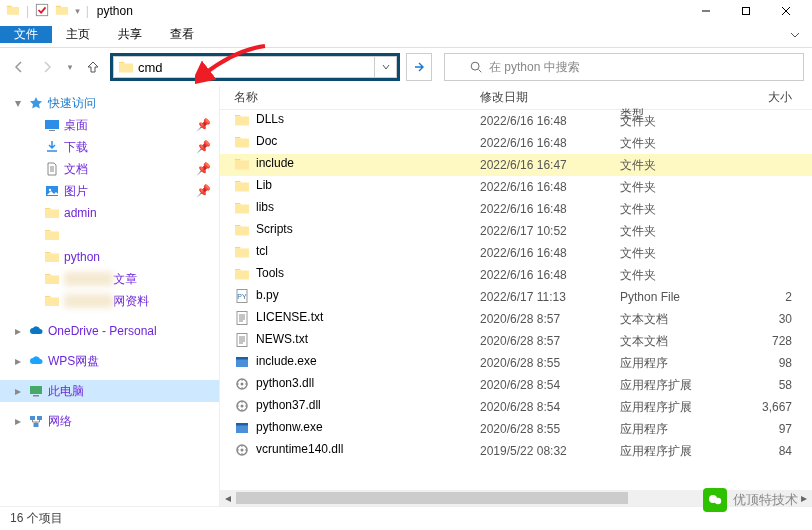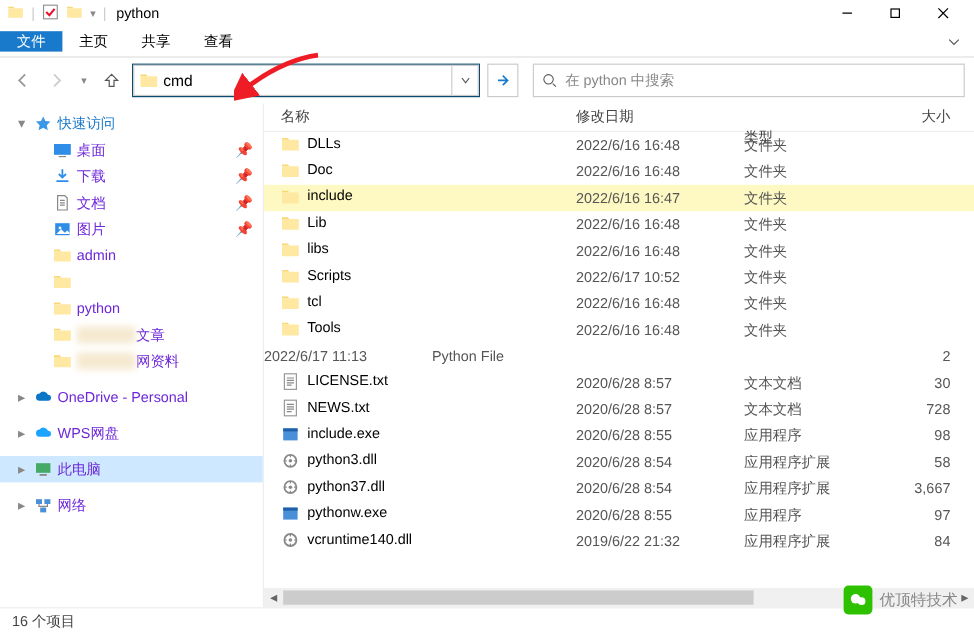--- a/index.html
+++ b/index.html
@@ -13,27 +13,27 @@
 .titlebar .win-controls .btn { width: 40px; height: 22px; display: flex; align-items: center; justify-content: center; }
 .titlebar .win-controls .btn svg { width: 10px; height: 10px; }
 
 .ribbon-tabs { height: 26px; display: flex; align-items: center; border-bottom: 1px solid #e0e0e0; }
 .ribbon-tabs .tab { padding: 0 14px; display: flex; align-items: center; font-size: 12px; cursor: pointer; }
 .ribbon-tabs .tab.file { background: #1979ca; color: #fff; }
 .ribbon-tabs .expand { margin-left: auto; width: 34px; display: flex; align-items: center; justify-content: center; }
 
 .navbar { height: 38px; display: flex; align-items: center; padding: 4px 8px; gap: 6px; }
 .navbar .nav-btn { width: 22px; height: 22px; display: flex; align-items: center; justify-content: center; color: #999; }
-.addr-wrap { flex: 0 0 290px; height: 28px; border: 1px solid #0c4a6e; position: relative; display: flex; align-items: center; }
+.addr-wrap { flex: 0 0 290px; height: 28px; border: 3px solid #0c4a6e; position: relative; display: flex; align-items: center; }
 .addr-inner { flex: 1; height: 100%; display: flex; align-items: center; padding: 0 4px; border: 1px solid #ccc; gap: 4px; }
 .addr-inner svg { width: 16px; height: 16px; flex-shrink: 0; }
 .addr-input { flex: 1; border: none; outline: none; font-size: 13px; }
 .addr-drop { width: 22px; height: 100%; border: 1px solid #ccc; border-left: none; display: flex; align-items: center; justify-content: center; }
 .refresh-btn { width: 26px; height: 28px; border: 1px solid #ccc; display: flex; align-items: center; justify-content: center; }
-.search-box { flex: 1; height: 28px; border: 1px solid #ccc; display: flex; align-items: center; padding: 0 6px; color: #888; gap: 6px; margin-left: 6px; }
+.search-box { flex: 1; height: 28px; border: 1px solid #ccc; display: flex; align-items: center; padding: 0 24px; color: #888; gap: 6px; margin-left: 6px; }
 .search-box svg { width: 14px; height: 14px; color: #555; }
 
 .arrow-annotation { position: absolute; left: 195px; top: 40px; pointer-events: none; }
 
 .main { display: flex; height: 420px; }
 .sidebar { width: 220px; border-right: 1px solid #eee; padding: 6px 0; overflow: hidden; }
 .tree-item { display: flex; align-items: center; height: 22px; padding-left: 12px; gap: 4px; white-space: nowrap; }
 .tree-item svg { width: 16px; height: 16px; flex-shrink: 0; }
 .tree-item .exp { width: 12px; text-align: center; color: #888; flex-shrink: 0; }
 .tree-item.indent1 { padding-left: 28px; }
@@ -410,20 +410,27 @@
                 <path class="tab" d="M1 3h5l1 1.5H1z"></path>
                 <path class="body" d="M1 4.5h14v8.5a.5.5 0 0 1-.5.5h-13A.5.5 0 0 1 1 13z"></path>
               </svg></span>
             <span>Tools</span>
           </div>
           <div class="cell-date">2022/6/16 16:48</div>
           <div class="cell-type">文件夹</div>
           <div class="cell-size"></div>
         </div>
         <div class="file-row">
+          <div class="cell-name">
+            <span><svg viewBox="0 0 16 16">
+                <rect x="3" y="1.5" width="10" height="13" fill="#fff" stroke="#999"></rect>
+                <text x="8" y="11" text-anchor="middle" font-size="7" fill="#3572A5">PY</text>
+              </svg></span>
+            <span>b.py</span>
+          </div>
           <div class="cell-date">2022/6/17 11:13</div>
           <div class="cell-type">Python File</div>
           <div class="cell-size">2</div>
         </div>
         <div class="file-row">
           <div class="cell-name">
             <span><svg viewBox="0 0 16 16">
                 <rect x="3" y="1.5" width="10" height="13" fill="#fff" stroke="#999"></rect>
                 <path d="M5 5h6M5 7h6M5 9h6M5 11h4" stroke="#888"></path>
               </svg></span>
@@ -497,21 +504,21 @@
         </div>
         <div class="file-row">
           <div class="cell-name">
             <span><svg viewBox="0 0 16 16">
                 <circle cx="8" cy="8" r="5" fill="none" stroke="#888" stroke-width="1.5"></circle>
                 <circle cx="8" cy="8" r="1.5" fill="#888"></circle>
                 <path d="M8 3v2M8 11v2M3 8h2M11 8h2" stroke="#888"></path>
               </svg></span>
             <span>vcruntime140.dll</span>
           </div>
-          <div class="cell-date">2019/6/22 21:32</div>
+          <div class="cell-date">2019/5/22 08:32</div>
           <div class="cell-type">应用程序扩展</div>
           <div class="cell-size">84</div>
         </div>
       </div>
     <div class="scrollbar-bottom">
       <div class="arr">◂</div>
       <div class="track">
           <div class="thumb"></div>
         </div>
       <div class="arr">▸</div>

